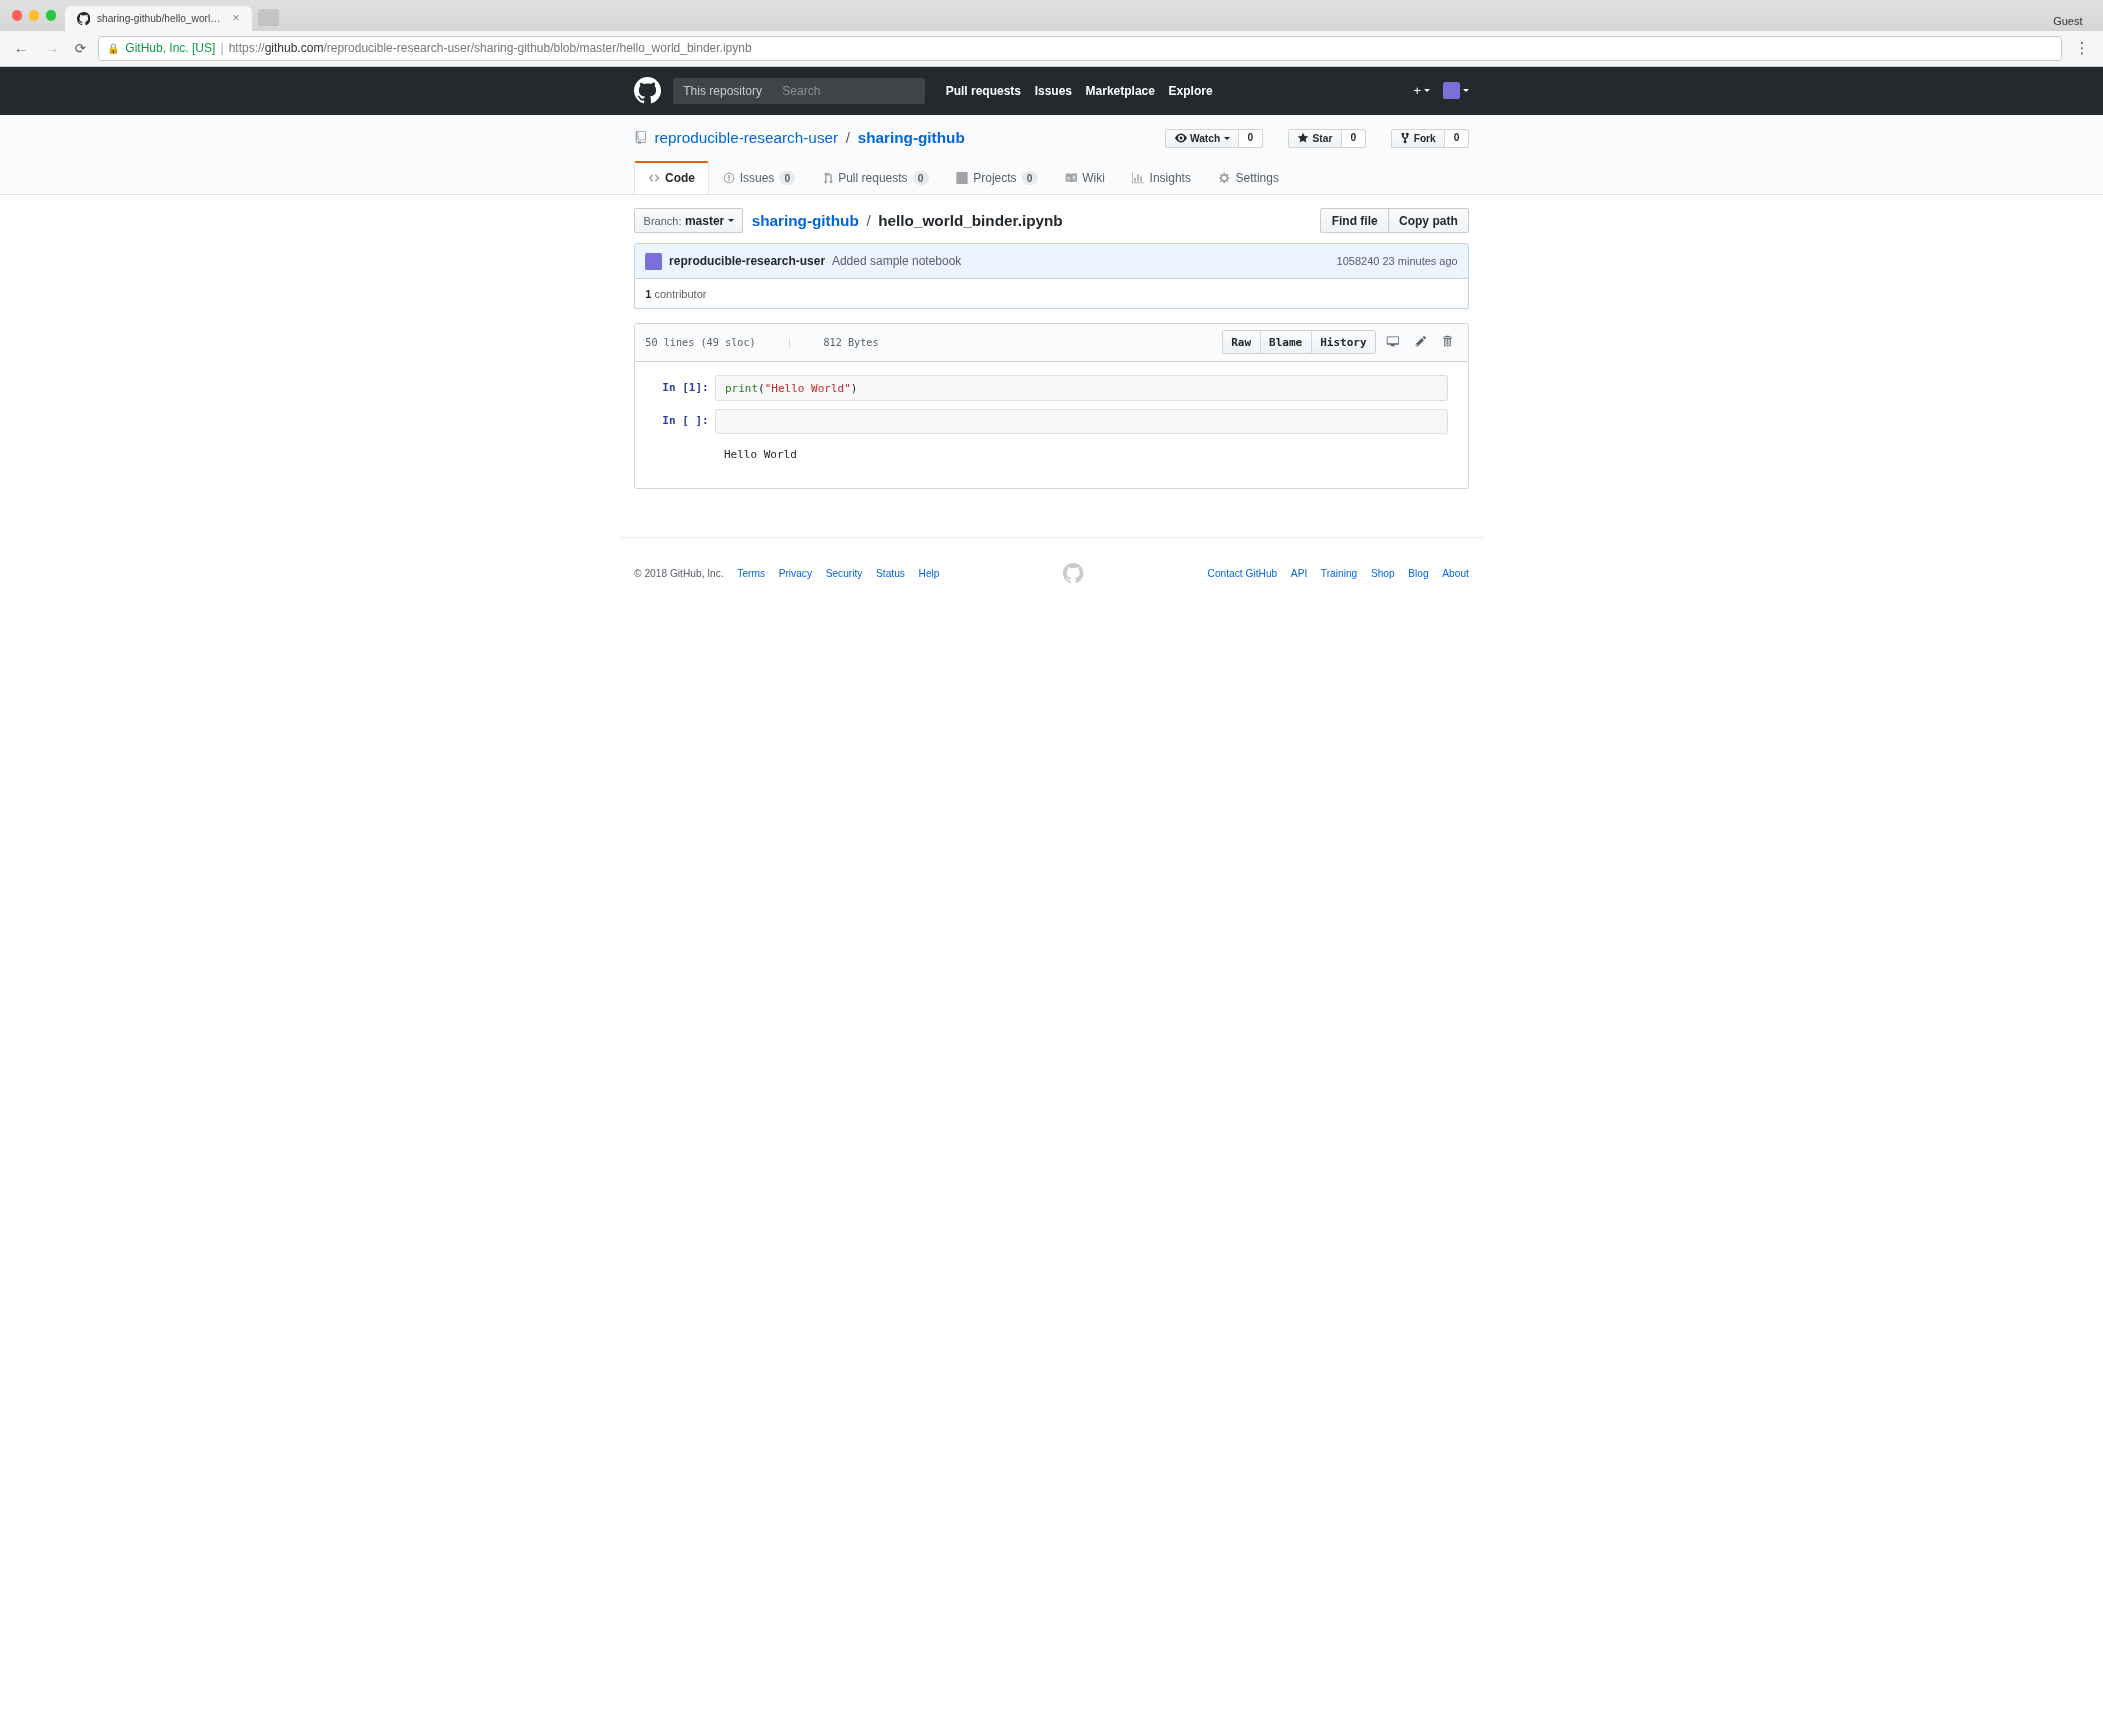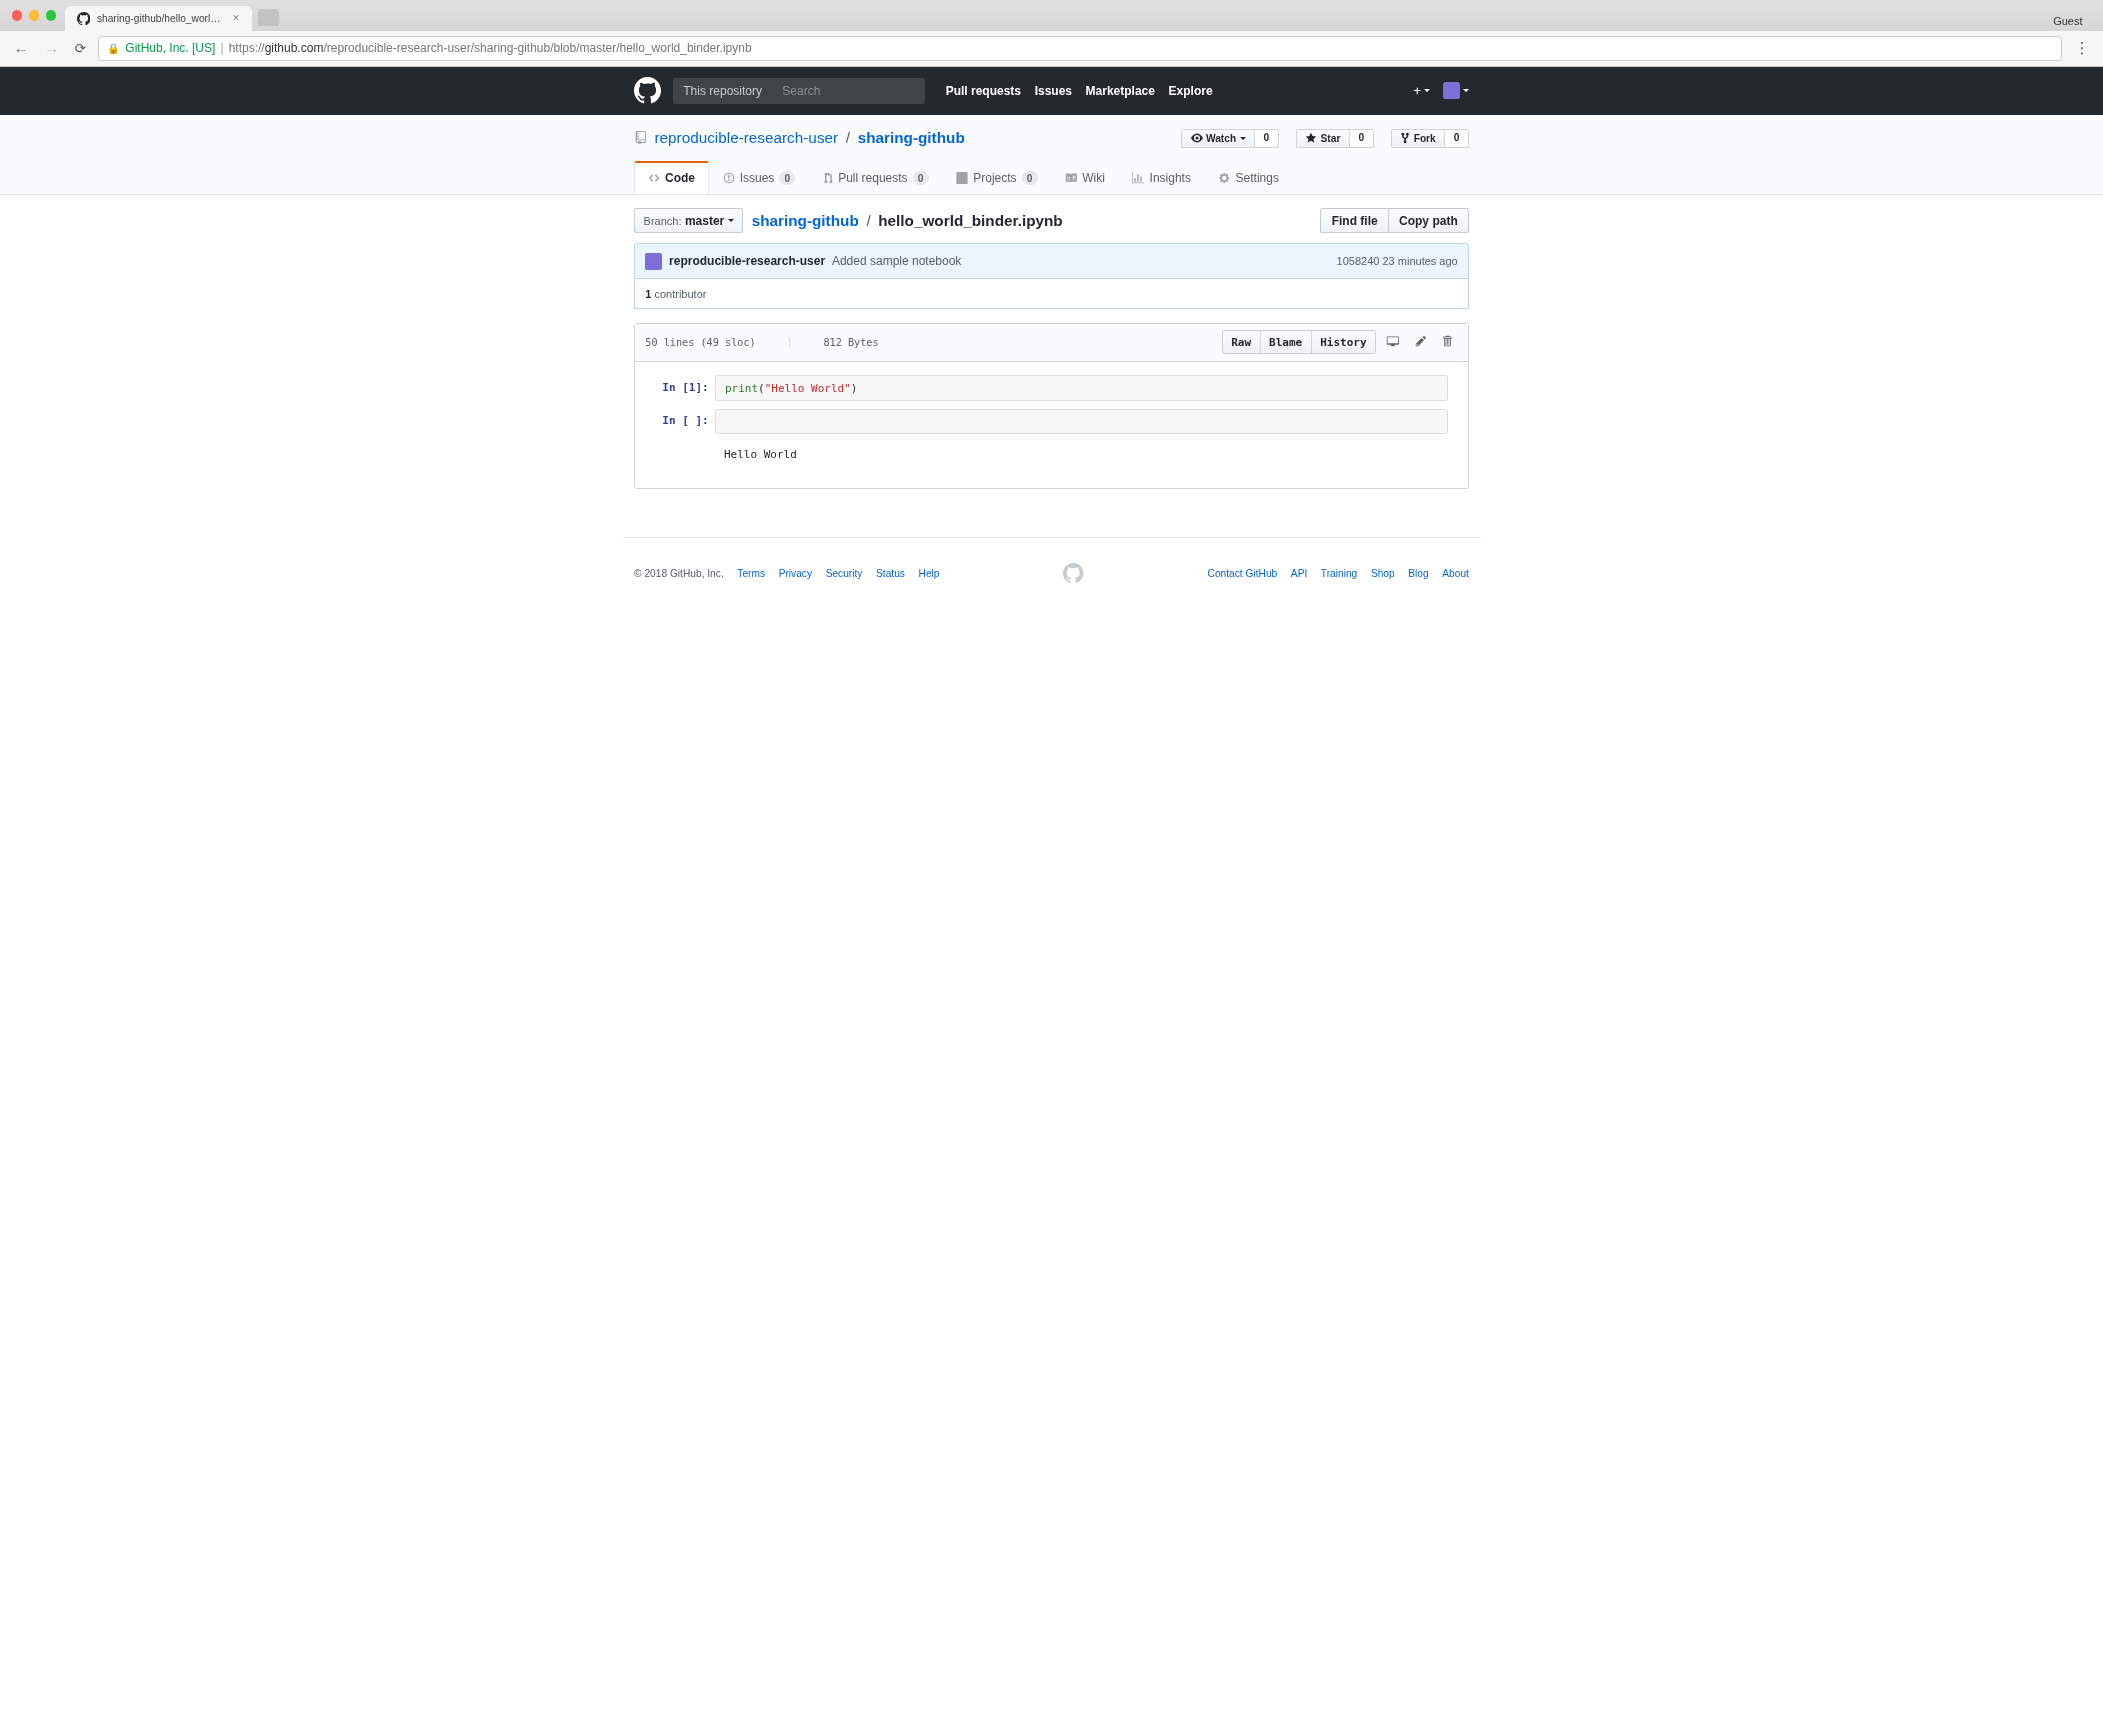--- a/index.html
+++ b/index.html
@@ -45,21 +45,21 @@
 
 
 .repo-head-wrap { background: #fafbfc; border-bottom: 0.9px solid #e1e4e8; }
 .repo-head { max-width: 862px; margin: 0 auto; padding: 13.6px 13.6px 0 13.6px; }
 .repo-title-row { display: flex; align-items: center; margin-bottom: 13.6px; }
 .repo-icon { color: #959da5; margin-right: 6.8px; }
 .repo-title { font-size: 15.3px; font-weight: 400; }
 .repo-title a { color: #0366d6; text-decoration: none; }
 .repo-title .sep { color: #586069; margin: 0 3.4px; }
 .repo-title strong a { font-weight: 600; }
-.repo-actions { margin-left: auto; display: flex; gap: 17px; }
+.repo-actions { margin-left: auto; display: flex; gap: 25px; }
 .action-grp { display: flex; border: 0.9px solid rgba(27,31,35,0.2); border-radius: 2.6px; font-size: 10.2px; font-weight: 600; background: #fff; }
 .action-btn { display: flex; align-items: center; gap: 3.4px; padding: 2.6px 8.5px; background: linear-gradient(#fafbfc,#eff3f6); border-right: 0.9px solid rgba(27,31,35,0.15); }
 .action-count { padding: 2.6px 8.5px; }
 .repo-tabs { display: flex; gap: 0; }
 .repo-tab { display: flex; align-items: center; gap: 5.1px; padding: 8.5px 12.8px; font-size: 12px; color: #586069; border: 0.9px solid transparent; border-bottom: none; }
 .repo-tab.active { background: #fff; border-color: #e36209 #e1e4e8 transparent; border-top: 2.6px solid #e36209; border-radius: 2.6px 2.6px 0 0; color: #24292e; font-weight: 600; padding-top: 6.8px; }
 .counter { background: rgba(27,31,35,0.08); border-radius: 17px; padding: 1.7px 5.1px; font-size: 10.2px; font-weight: 600; color: #586069; }
 .tab-icon { color: rgba(27,31,35,0.4); }
 
 

